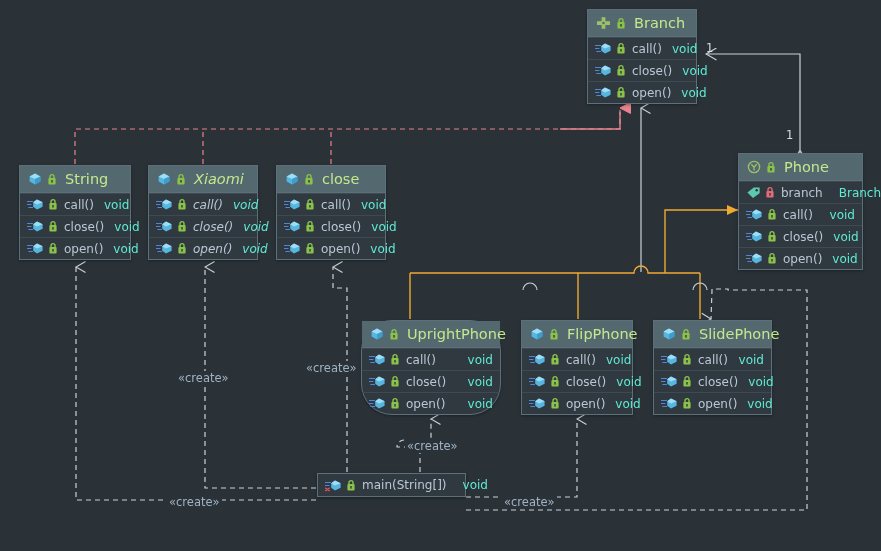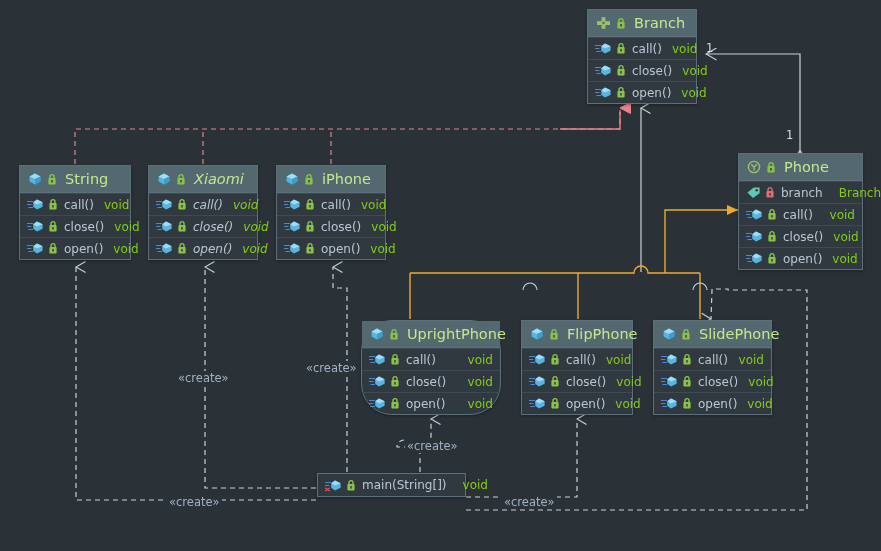--- a/index.html
+++ b/index.html
@@ -42,21 +42,21 @@
     display:flex;align-items:center;
     padding:0 7px;
     box-sizing:border-box;
     border-top:1px solid #3e4a52;
     color:#b9c7d6;
     font-size:12px;
     white-space:nowrap;
   }
   .uml .row:first-child{border-top:none;}
   .uml .row .nm{margin-left:6px;}
-  .uml .row .ty{margin-left:auto;padding-left:10px;color:#84cc16;}
+  .uml .row .ty{margin-left:auto;padding-left:10px;color:#5eead4;}
   .uml .row.nogrow .ty{margin-left:6px;}
 
   
   .ic{display:inline-block;flex:0 0 auto;line-height:0;}
   .ic svg{display:block;}
 
   
   .stereo{
     position:absolute;
     color:#9fb2c4;
@@ -470,21 +470,21 @@
       <path d="M7 7.1 L7 12.5 L12.4 9.6 L12.4 4.4 Z" fill="#3a9fcf"></path>
     </svg>
           </span>
           <span class="ic" style="margin-left: 5px;">
             <svg width="10" height="13" viewBox="0 0 10 13">
       <path d="M3 5.2 V3.6 a2 2 0 0 1 4 0 V5.2" fill="none" stroke="#8bc34a" stroke-width="1.4"></path>
       <rect x="1.4" y="5" width="7.2" height="6.4" rx="1" fill="#8bc34a"></rect>
       <rect x="4.3" y="7" width="1.4" height="2.6" fill="#30393f"></rect>
     </svg>
           </span>
-          <span class="title">iPhone</span>
+          <span class="title">close</span>
         </div>
         <div class="row">
           <span class="ic">
             <svg width="17" height="13" viewBox="0 0 17 13">
       <path d="M0.5 3.5 H5.5 M0.5 6.5 H4 M1.8 9.5 H5.5" stroke="#4f86d8" stroke-width="1.2" fill="none" stroke-linecap="round"></path>
       <path d="M10 1.6 L15.6 4.3 L15.6 8.8 L10 11.4 L6.2 8.8 L6.2 4.3 Z" fill="#56b6e0"></path>
       <path d="M6.2 4.3 L10 6.4 L15.6 4.3 L10 1.6 Z" fill="#9fdcf5"></path>
     </svg>
           </span>
           <span class="ic" style="margin-left: 4px;">

